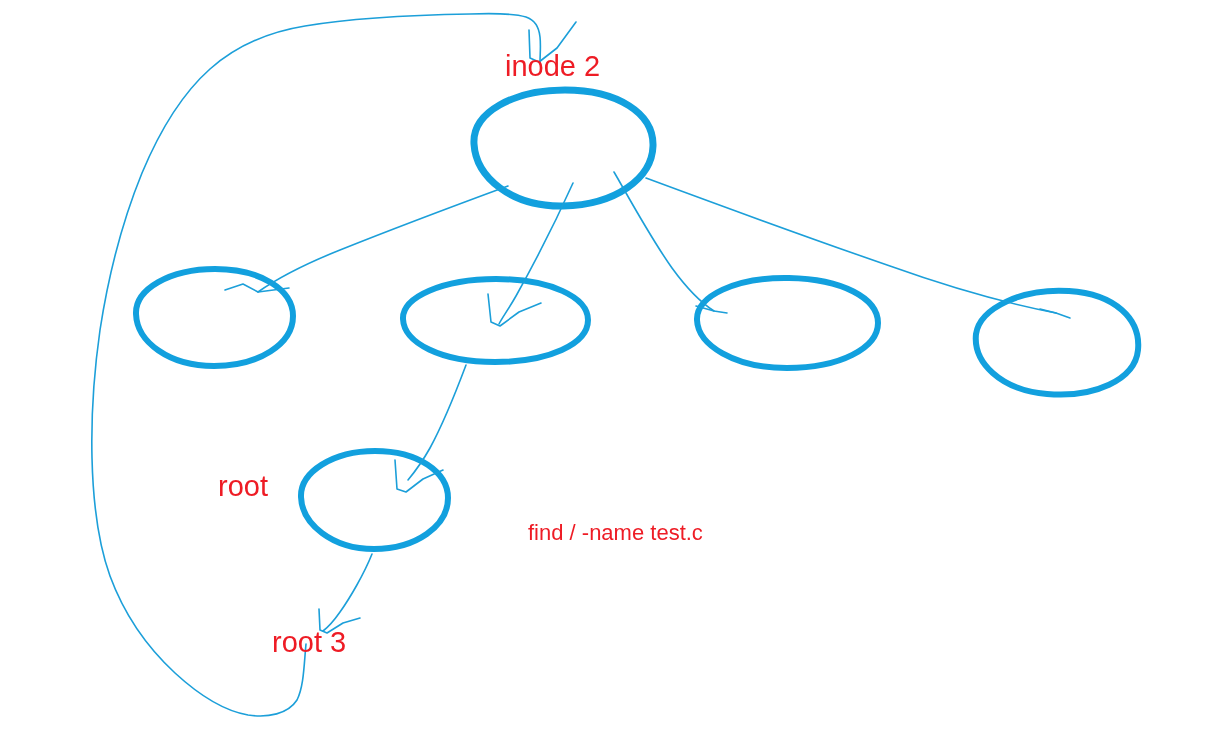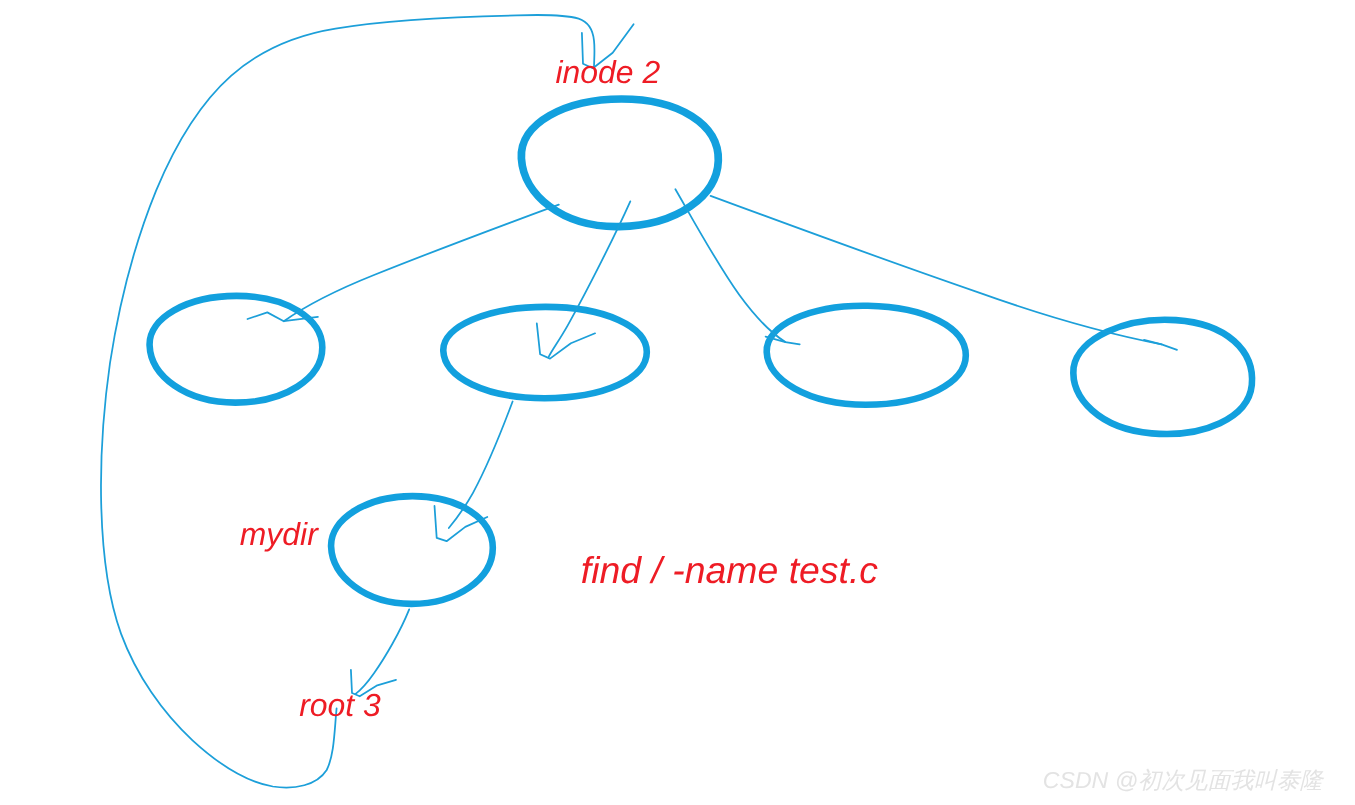--- a/index.html
+++ b/index.html
@@ -9,42 +9,41 @@
   }
   body {
     font-family: "Liberation Sans", sans-serif;
   }
   #canvas-root {
     position: relative;
     width: 1232px;
     height: 732px;
     background: #ffffff;
     overflow: hidden;
-    font-style: italic;
   }
   #diagram-svg {
     position: absolute;
     left: 0;
     top: 0;
     width: 1232px;
     height: 732px;
     display: block;
   }
   .label {
     position: absolute;
     color: #ee1c25;
     font-family: "Liberation Sans", sans-serif;
     font-size: 29px;
     line-height: 1;
     white-space: nowrap;
     user-select: none;
   }
   #label-inode2 { left: 505px; top: 52px; }
   #label-mydir  { left: 218px; top: 472px; }
-  #label-command{ left: 528px; top: 502px; font-size: 34px; }
+  #label-command{ left: 528px; top: 522px; font-size: 22px; }
   #label-root2  { left: 272px; top: 628px; }
   #watermark {
     position: absolute;
     left: 948px;
     top: 695px;
     color: #e3e3e3;
     font-family: "Liberation Sans", sans-serif;
     font-size: 21px;
     white-space: nowrap;
     user-select: none;
@@ -129,21 +128,20 @@
            C 352 18, 414 15, 470 14
            C 498 13, 516 14, 526 17
            C 535 20, 539 27, 540 37
            C 541 46, 540 55, 540 62"></path>
       <path d="M 529 30 L 530 58 L 539 62 L 557 48 L 576 22"></path>
     </g>
   </svg>
 
   <div class="label" id="label-inode2">inode 2</div>
 
-  <div class="label" id="label-mydir">mydir</div>
+  <div class="label" id="label-mydir">root</div>
 
   <div class="label" id="label-command">find / -name test.c</div>
 
   <div class="label" id="label-root2">root 3</div>
 
-  <div id="watermark">CSDN @初次见面我叫泰隆</div>
 
 </div>
 
 </body></html>

